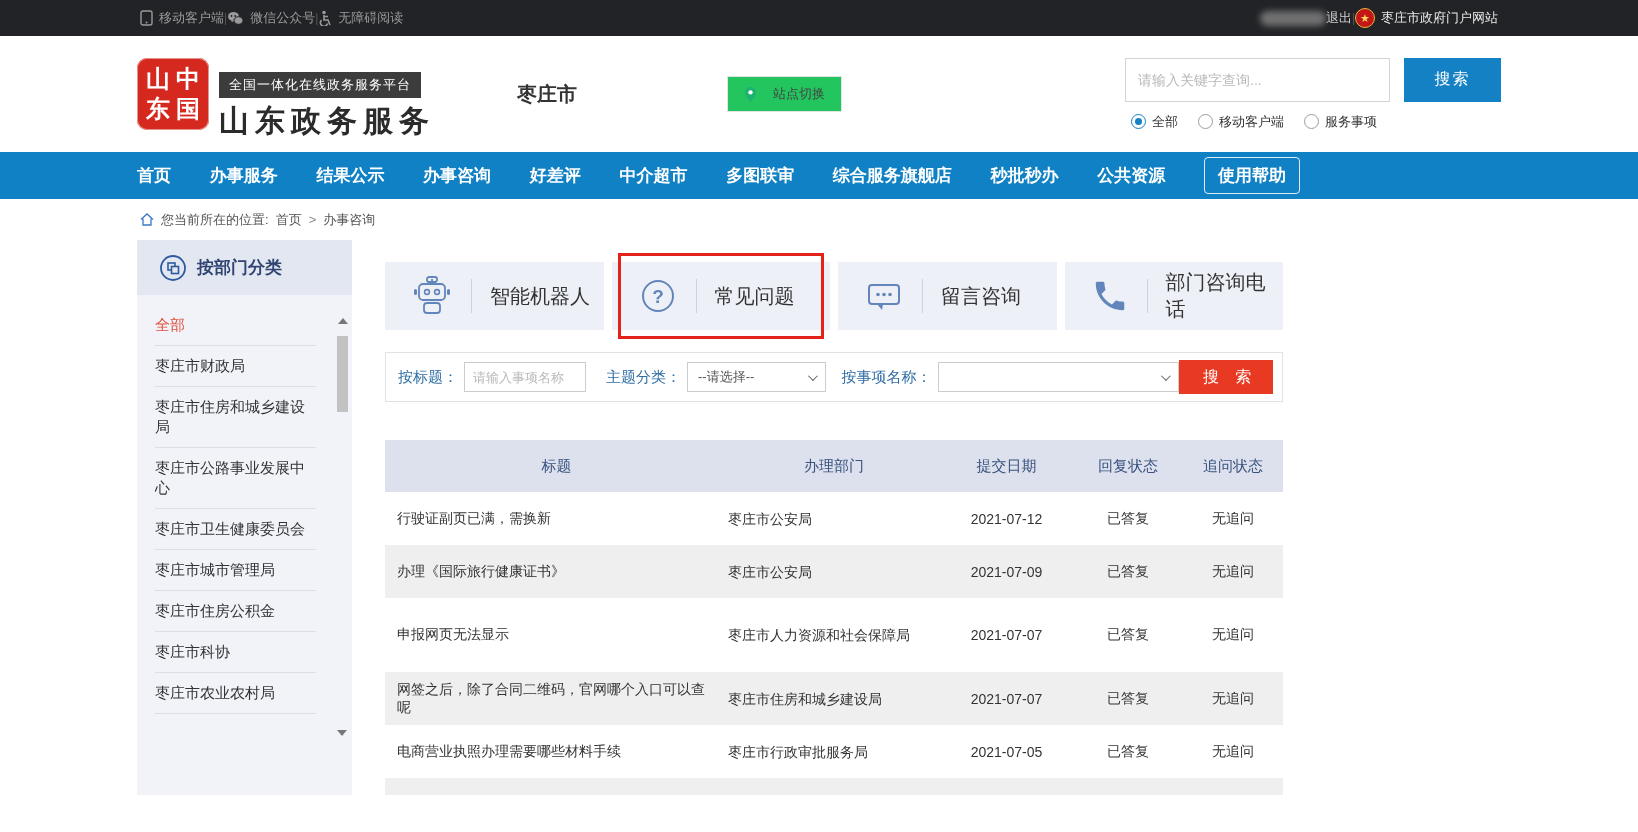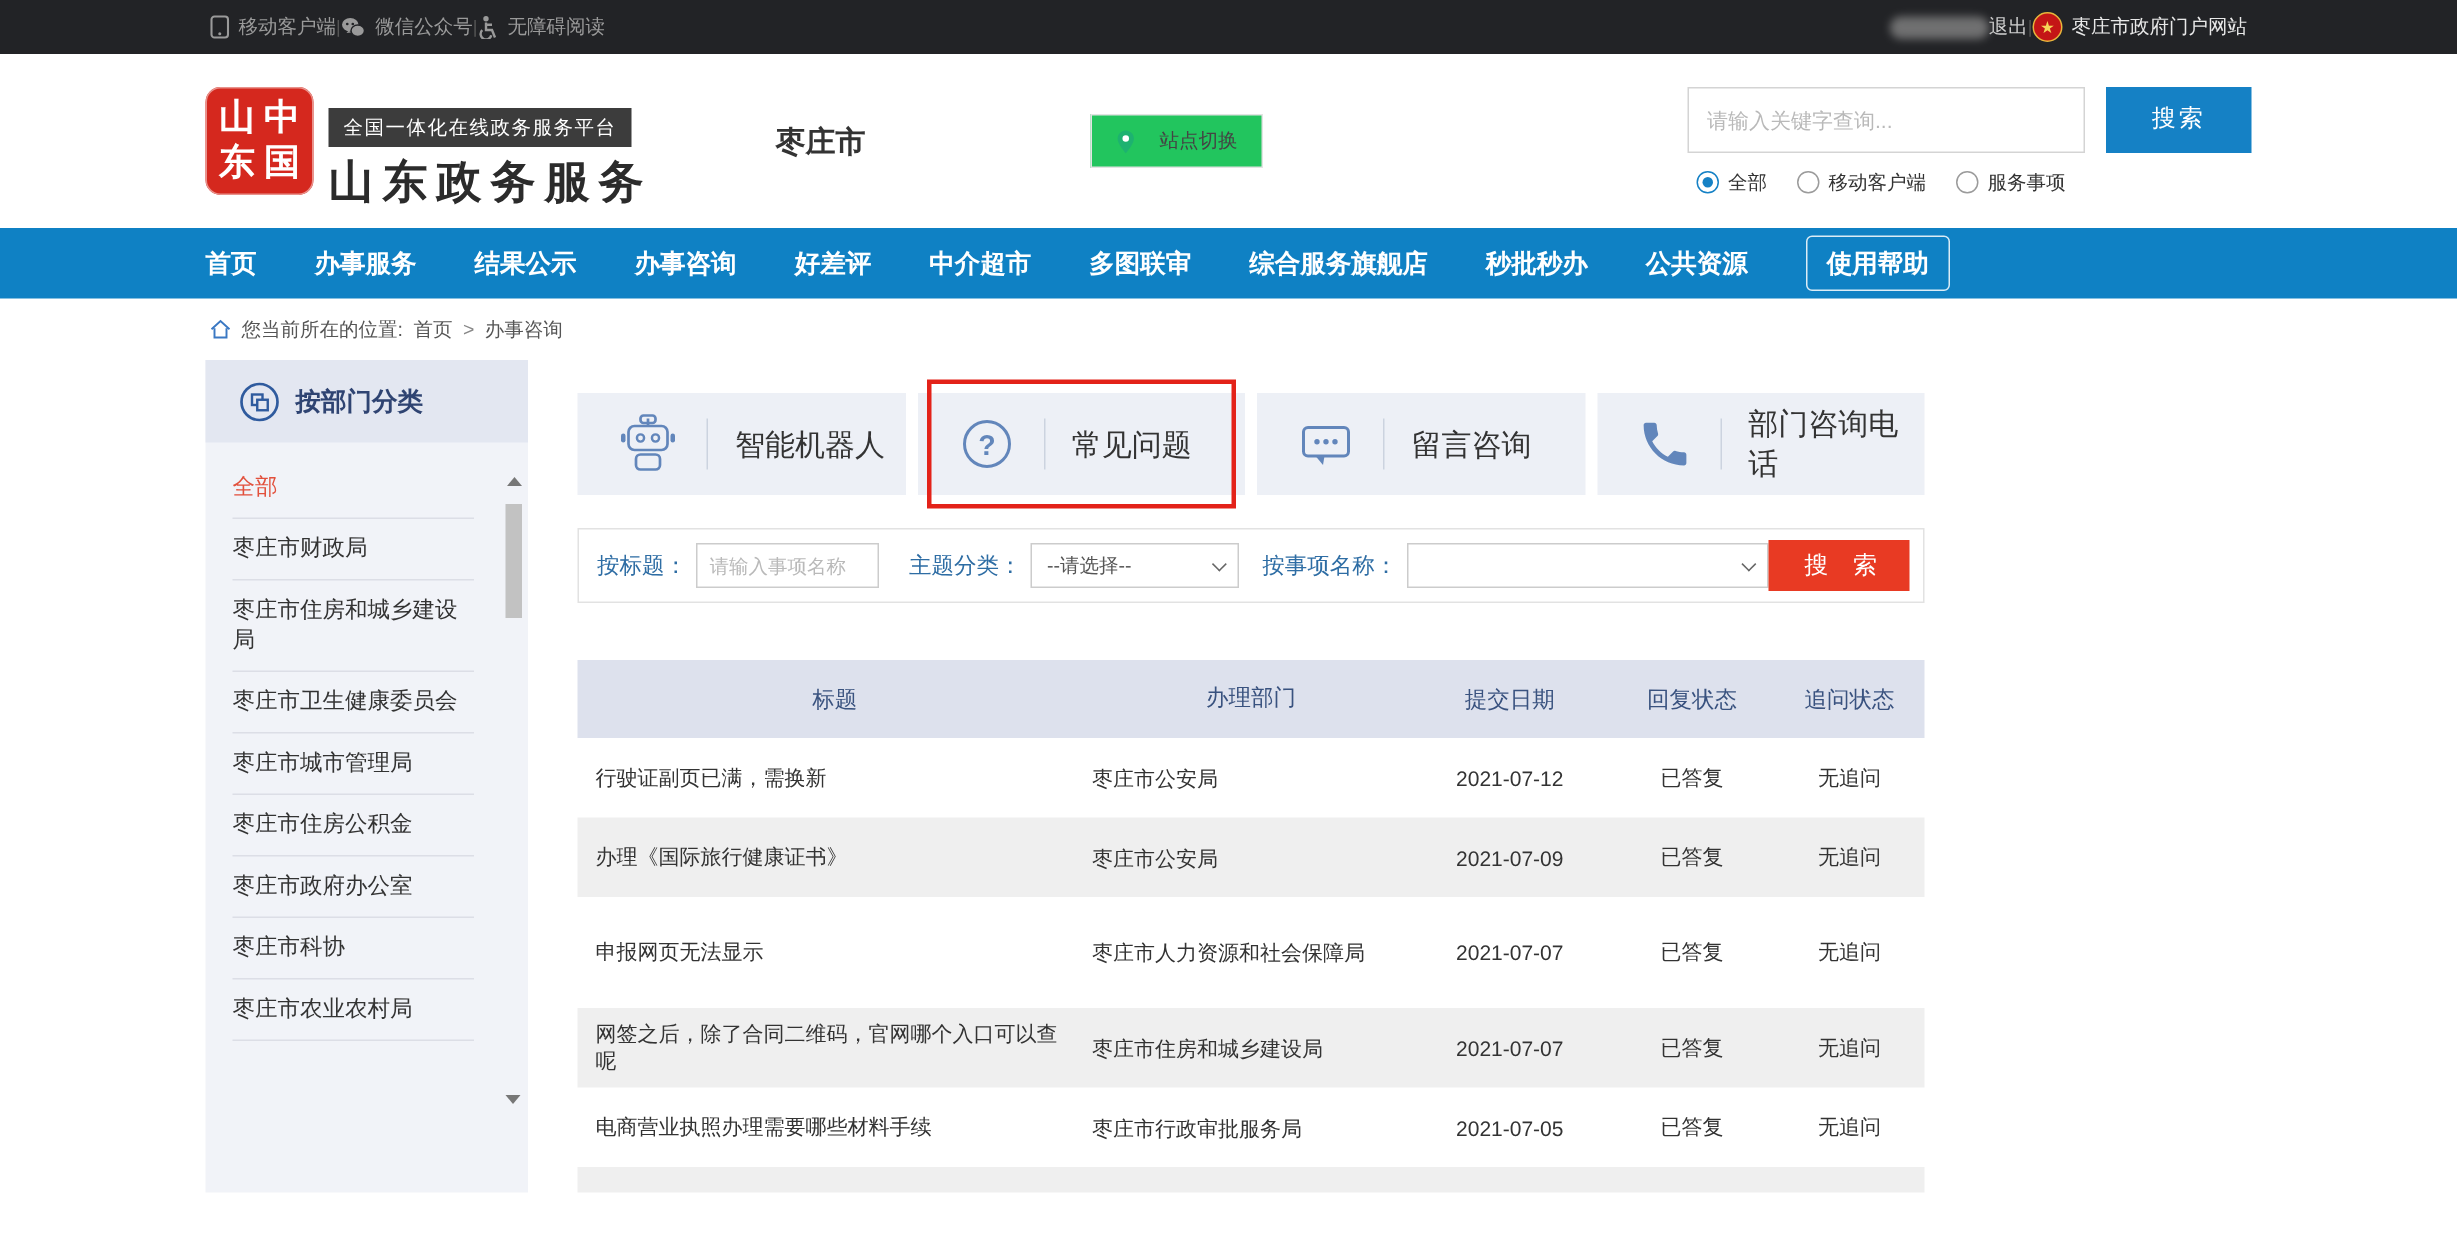--- a/index.html
+++ b/index.html
@@ -252,24 +252,24 @@
             <rect x="9" y="9" width="7" height="7" fill="none" stroke="#2f5b9e" stroke-width="1.6"></rect>
             <rect x="12.5" y="12.5" width="7" height="7" fill="#e3e7f1" stroke="#2f5b9e" stroke-width="1.6"></rect>
           </svg>
       </span>
       <span class="side-header-label">按部门分类</span>
     </div>
     <div class="side-list">
       <div class="side-item active">全部</div>
       <div class="side-item">枣庄市财政局</div>
       <div class="side-item">枣庄市住房和城乡建设局</div>
+      <div class="side-item">枣庄市公路事业发展中心</div>
       <div class="side-item">枣庄市卫生健康委员会</div>
       <div class="side-item">枣庄市城市管理局</div>
       <div class="side-item">枣庄市住房公积金</div>
-      <div class="side-item">枣庄市政府办公室</div>
       <div class="side-item">枣庄市科协</div>
       <div class="side-item">枣庄市农业农村局</div>
     </div>
     <div class="side-scroll">
       <div class="scroll-up"></div>
       <div class="scroll-thumb"></div>
       <div class="scroll-down"></div>
     </div>
   </aside>
 

